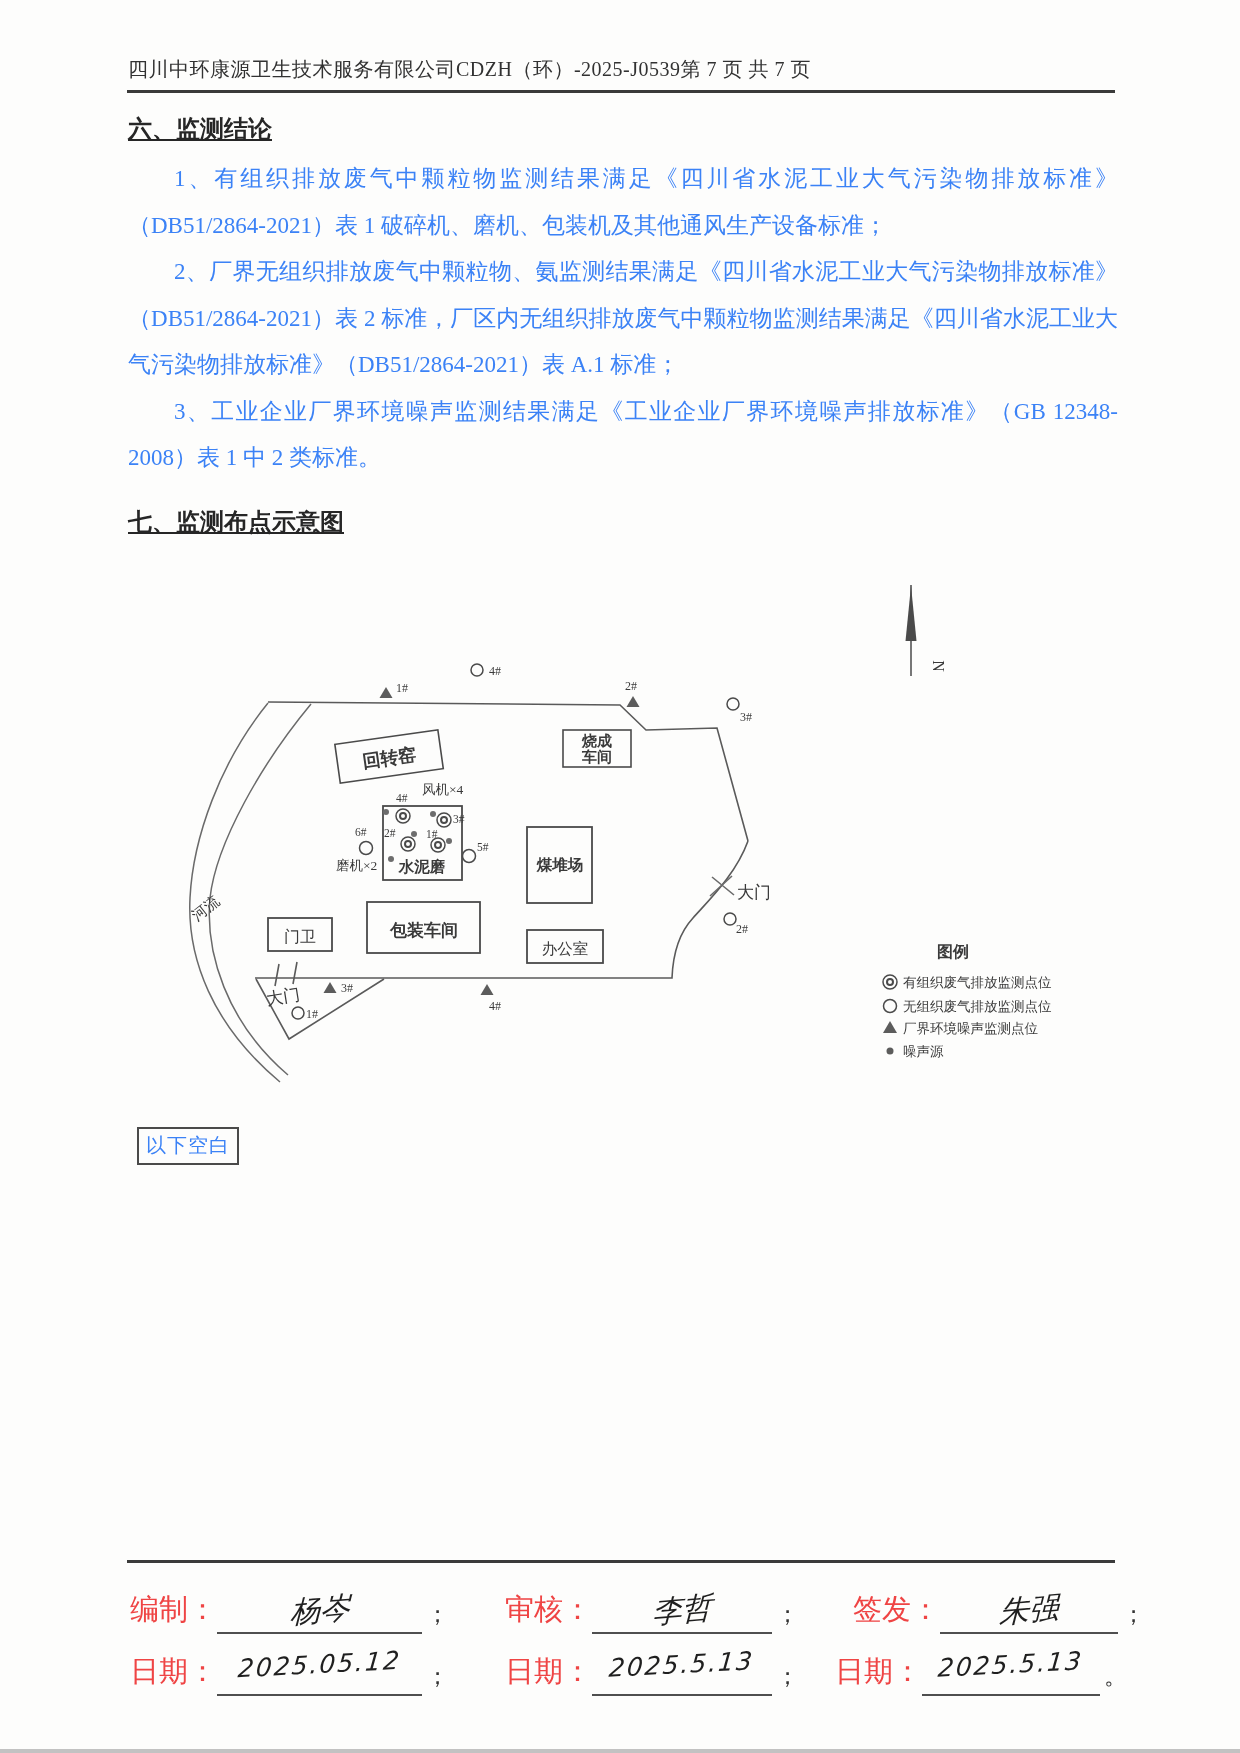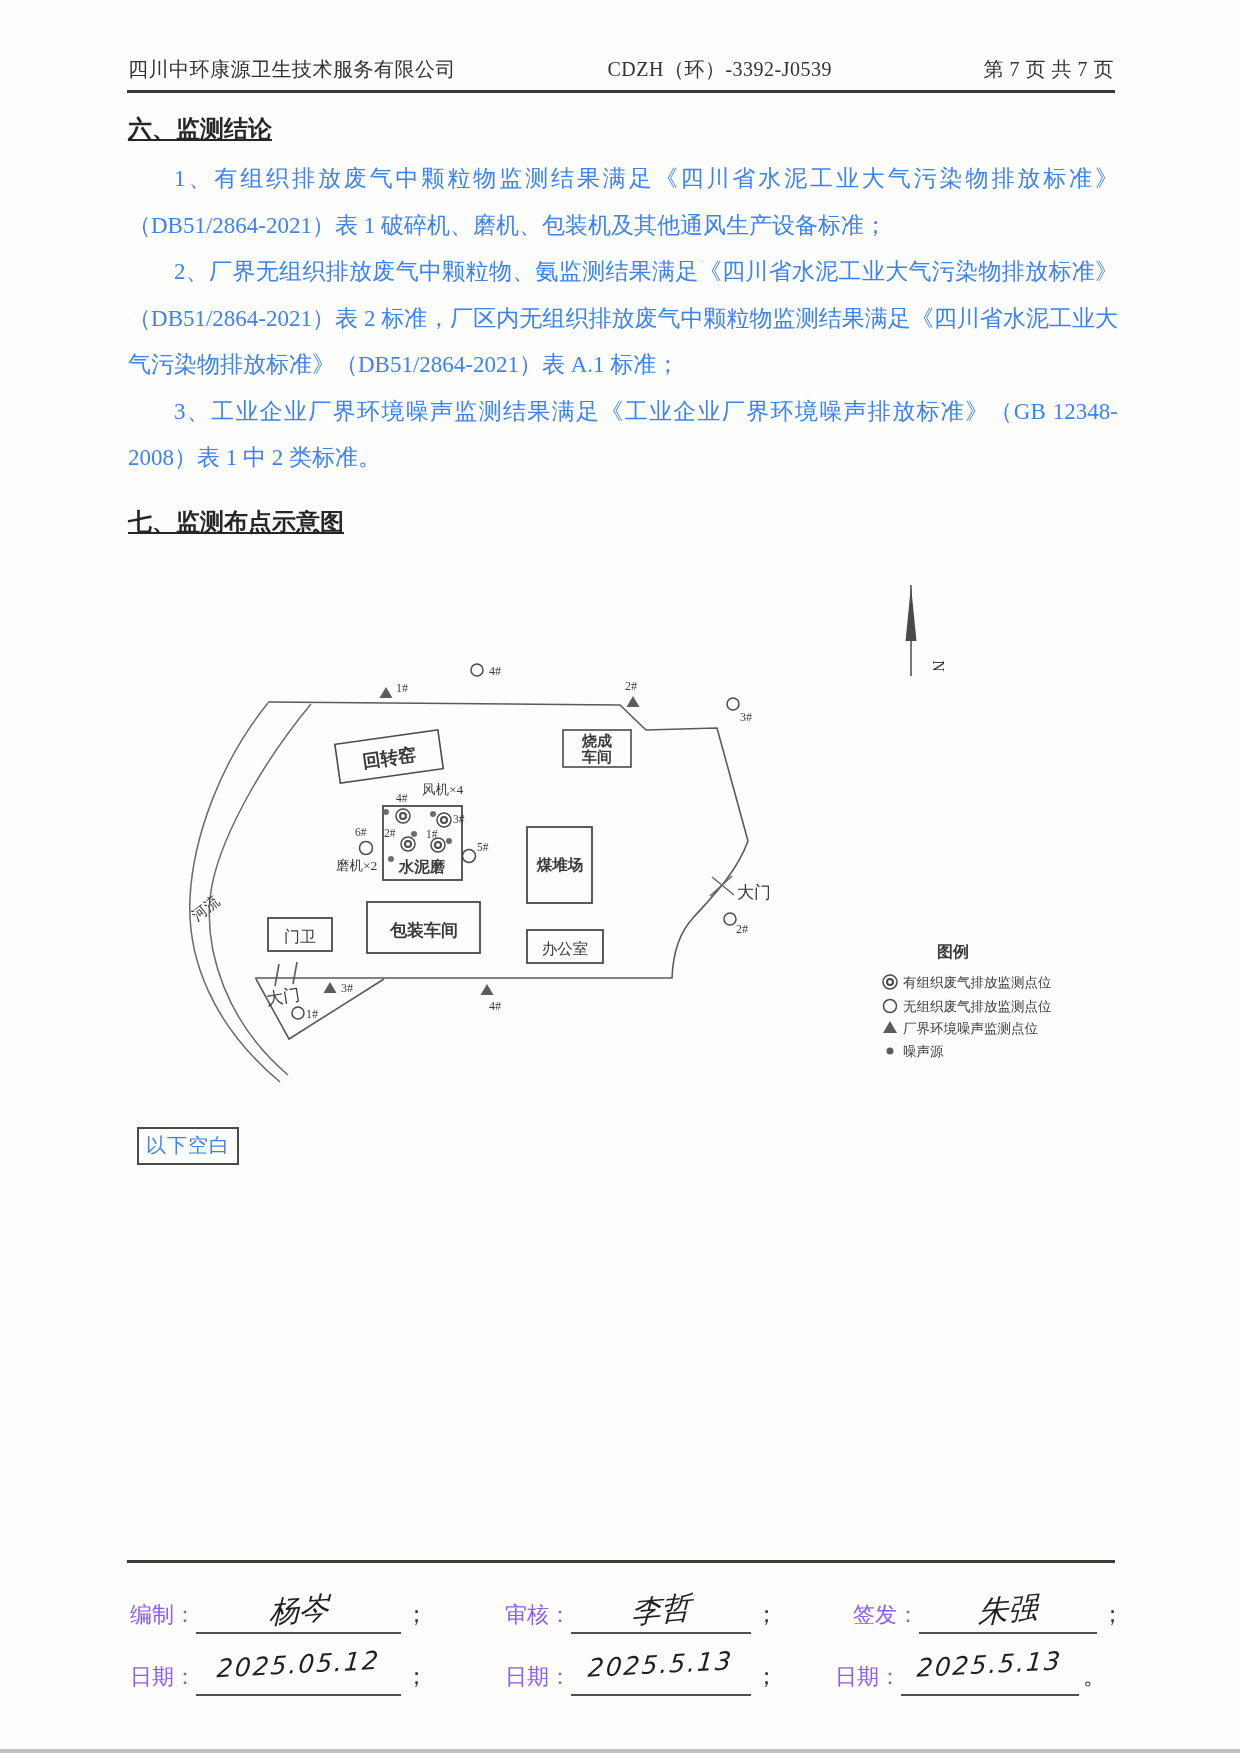--- a/index.html
+++ b/index.html
@@ -1,54 +1,54 @@
 <!DOCTYPE html>
 <html><head>
 <meta charset="utf-8">
 <style>
   html,body{margin:0;padding:0;background:#ffffff;}
   .page{position:relative;width:1240px;height:1753px;background:#fdfdfc;overflow:hidden;
         font-family:"Liberation Serif",serif;color:#2e2e2e;}
   
   .header{position:absolute;left:128px;top:56px;width:986px;display:flex;
-          justify-content:space-between;font-size:20px;letter-spacing:.5px;color:#323232;}
+          justify-content:flex-start;font-size:20px;letter-spacing:.5px;color:#323232;}
   .header-rule{position:absolute;left:127px;top:90px;width:988px;height:3px;background:#3a3a3a;}
   
   .content{position:absolute;left:128px;top:104px;width:990px;}
   .sec-title{font-family:"Liberation Sans",sans-serif;font-weight:700;font-size:24px;
              color:#262626;margin:8px 0 10px 0;line-height:34px;text-decoration:underline;}
   .para{font-size:23px;line-height:46.5px;text-align:justify;text-indent:2em;margin:0;color:#3b82f6;}
   .sec-title2{margin-top:23px;}
   
   .diagram{position:absolute;left:150px;top:520px;}
   svg text{fill:#3a3a3a;}
   
   .blank-box{position:absolute;left:137px;top:1127px;border:2px solid #4a4a4a;
              padding:3px 7px 4px 7px;font-size:20px;color:#3b82f6;letter-spacing:1px;}
   
   .footer-rule{position:absolute;left:127px;top:1560px;width:988px;height:3px;background:#3b3b3b;}
   .sig-group{position:absolute;display:flex;align-items:flex-end;height:46px;}
-  .sig-label{font-size:22px;color:#8b5cf6;padding-bottom:4px;white-space:nowrap;}
+  .sig-label{font-size:29px;color:#ef4444;padding-bottom:4px;white-space:nowrap;}
   .sig-line{display:inline-block;border-bottom:2px solid #4f4f4f;height:44px;
             text-align:center;position:relative;}
   .sig-suffix{font-size:23px;color:#333;padding-bottom:4px;padding-left:4px;}
   .handwriting{display:inline-block;font-family:"DejaVu Sans",sans-serif;font-style:italic;
                color:#1f1f1f;transform:rotate(-5deg) skewX(-6deg);}
   .hand-name{font-size:30px;margin-top:2px;}
   .hand-date{font-size:25px;letter-spacing:2px;transform:rotate(-3deg) skewX(-8deg);}
   .scan-edge{position:absolute;left:0;bottom:0;width:100%;height:4px;background:#c2c2c2;}
 </style>
 </head>
 <body>
 
 <div class="page">
 
   <div class="header">
     <span>四川中环康源卫生技术服务有限公司</span>
-    <span>CDZH（环）-3392-J0539</span>
+    <span>CDZH（环）-2025-J0539</span>
     <span>第 7 页 共 7 页</span>
   </div>
   <div class="header-rule"></div>
 
   <div class="content">
     <div class="sec-title">六、监测结论</div>
     <p class="para">1、有组织排放废气中颗粒物监测结果满足《四川省水泥工业大气污染物排放标准》（DB51/2864-2021）表 1 破碎机、磨机、包装机及其他通风生产设备标准；</p>
     <p class="para">2、厂界无组织排放废气中颗粒物、氨监测结果满足《四川省水泥工业大气污染物排放标准》（DB51/2864-2021）表 2 标准，厂区内无组织排放废气中颗粒物监测结果满足《四川省水泥工业大气污染物排放标准》（DB51/2864-2021）表 A.1 标准；</p>
     <p class="para">3、工业企业厂界环境噪声监测结果满足《工业企业厂界环境噪声排放标准》（GB 12348-2008）表 1 中 2 类标准。</p>
     <div class="sec-title sec-title2">七、监测布点示意图</div>

